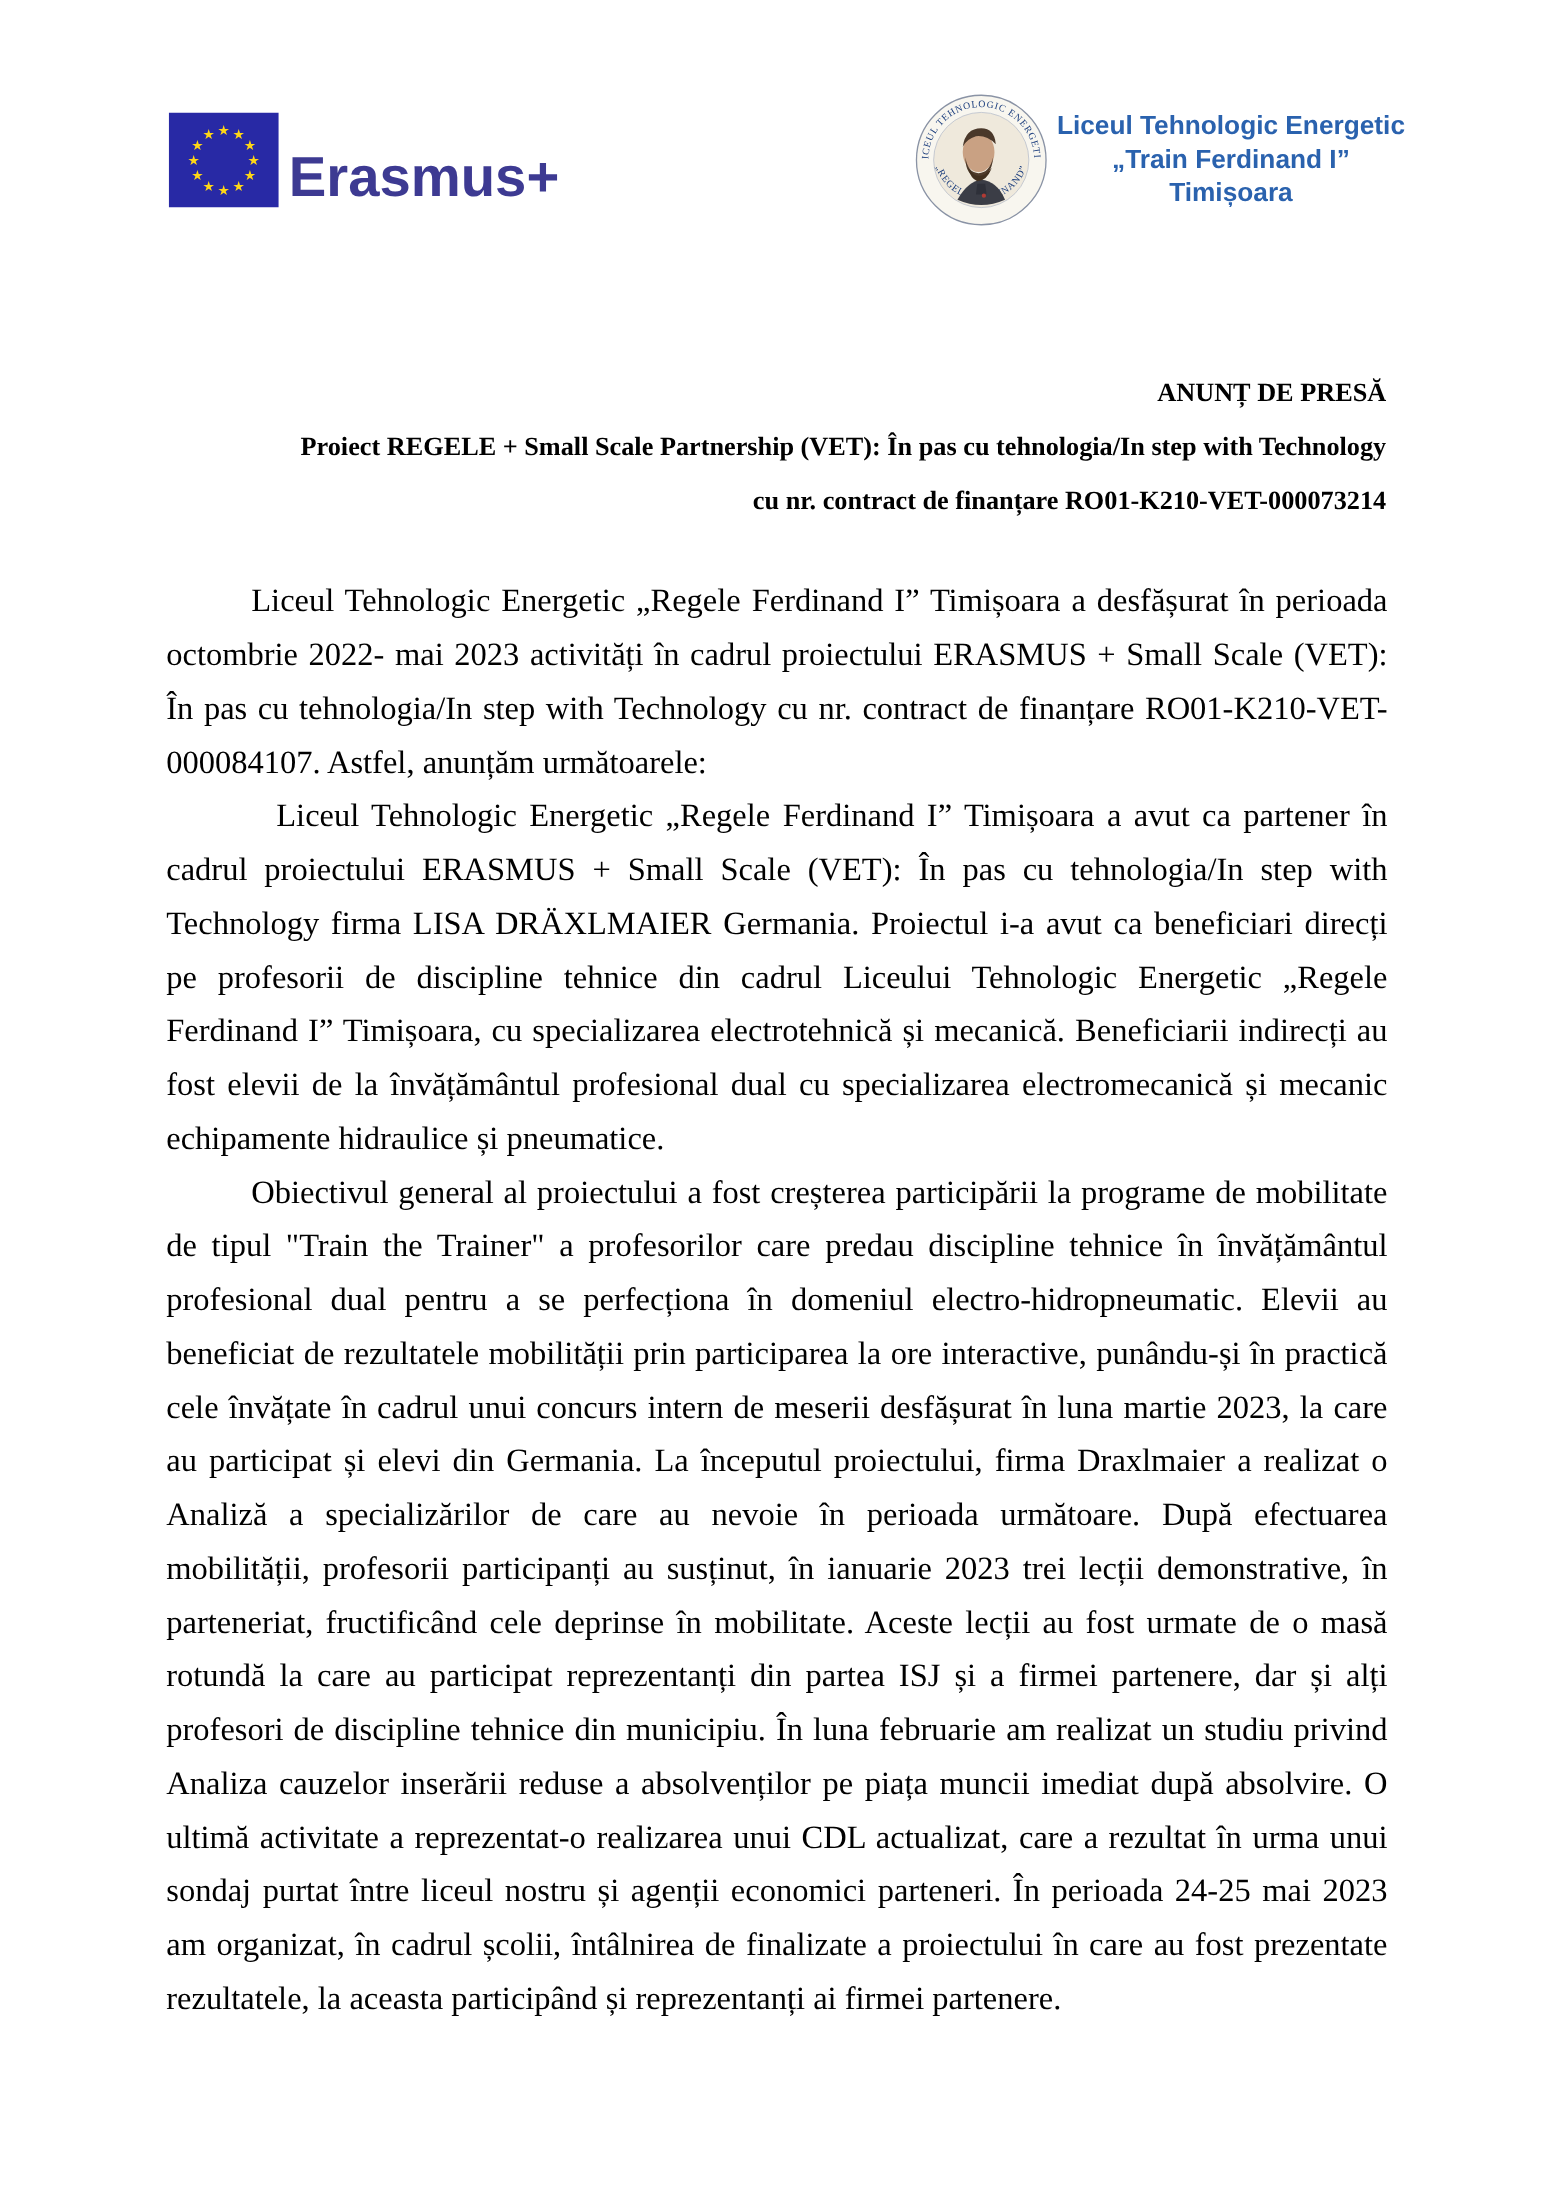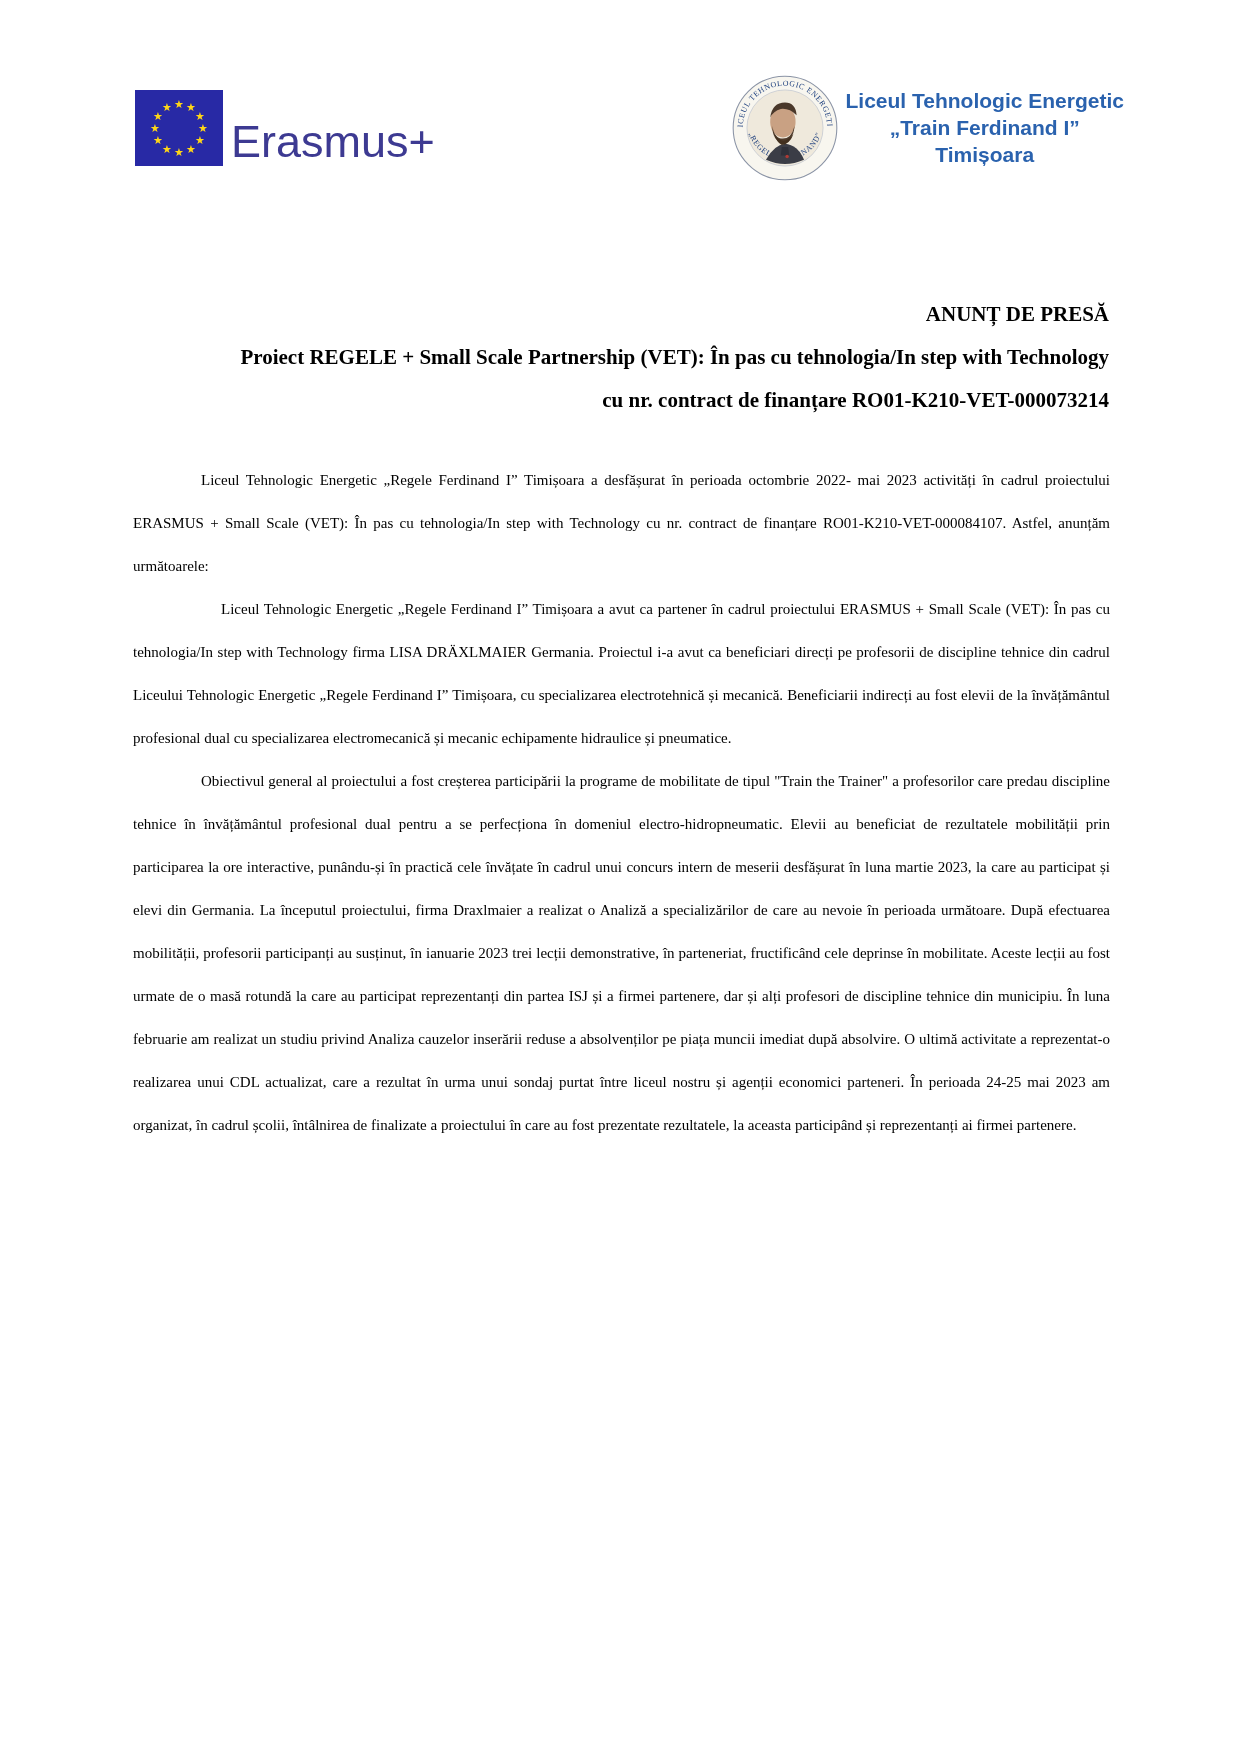--- a/index.html
+++ b/index.html
@@ -17,21 +17,21 @@
   .header {
     display: flex;
     align-items: center;
     justify-content: space-between;
     padding: 60px 118px 0 135px;
     height: 195px;
   }
   .erasmus-logo { display: flex; align-items: flex-end; gap: 8px; }
   .erasmus-wordmark {
     font-family: "Liberation Sans", sans-serif;
-    font-weight: normal;
+    font-weight: bold;
     font-size: 45px;
     color: #3d3a92;
     letter-spacing: 0px;
     line-height: 1;
     padding-bottom: 2px;
   }
   .header-center {
     text-align: center;
     font-family: "Liberation Sans", sans-serif;
     font-size: 21px;
@@ -53,21 +53,21 @@
   .title-block {
     margin: 98px 133px 0 133px;
     text-align: right;
     font-weight: bold;
     font-size: 21px;
     line-height: 43px;
   }
   
   .body-text {
     margin: 37px 132px 0 133px;
-    font-size: 15px;
+    font-size: 26px;
     line-height: 43px;
     text-align: justify;
   }
   .para { text-indent: 68px; }
   .para.indent-lg { text-indent: 88px; }
 </style>
 </head>
 <body>
 
 <div class="page">

